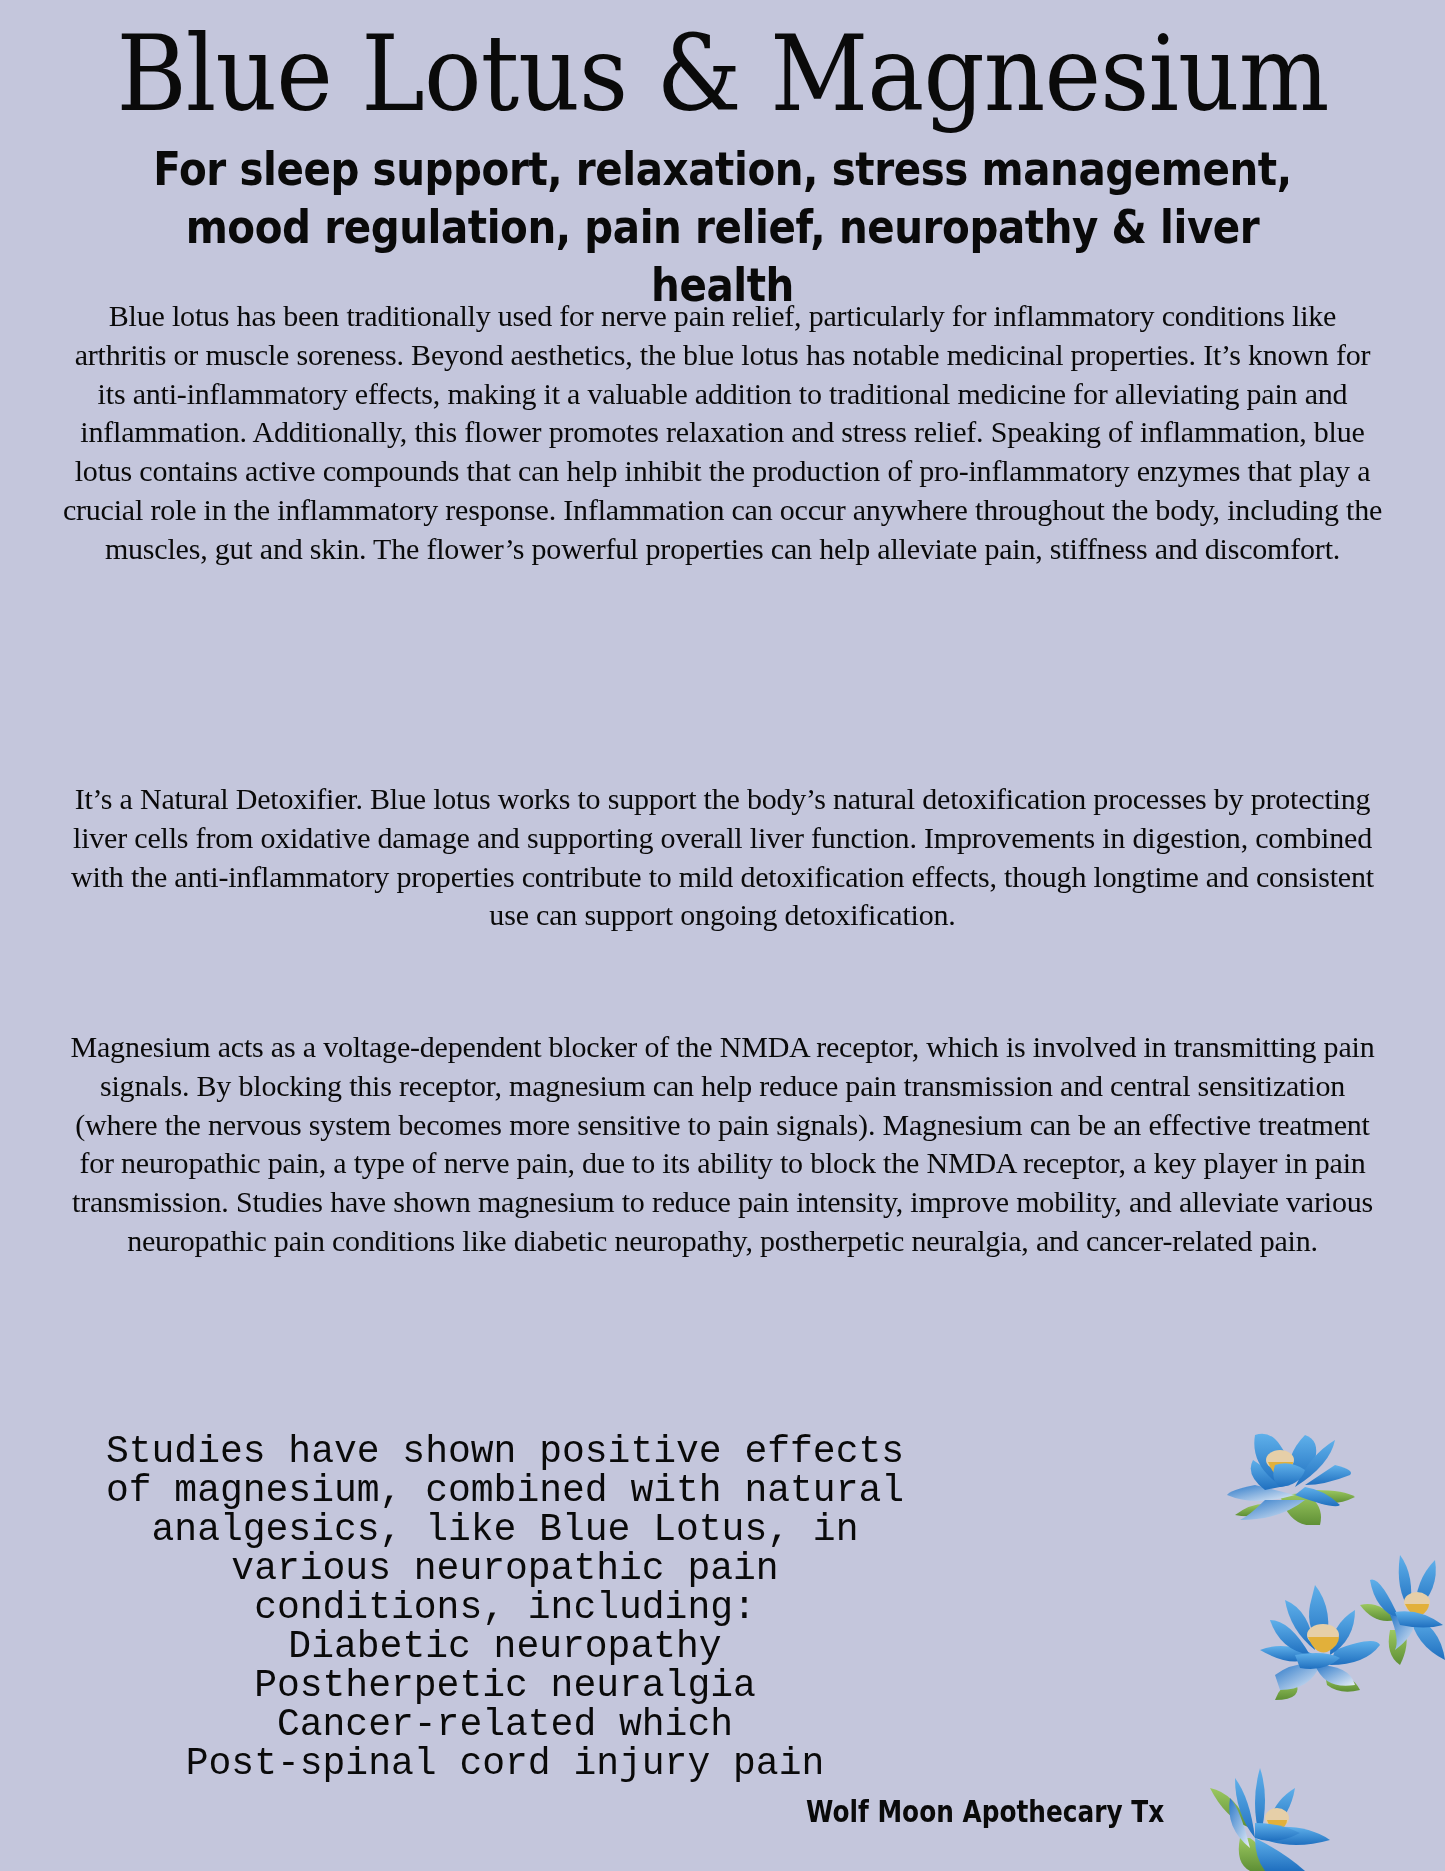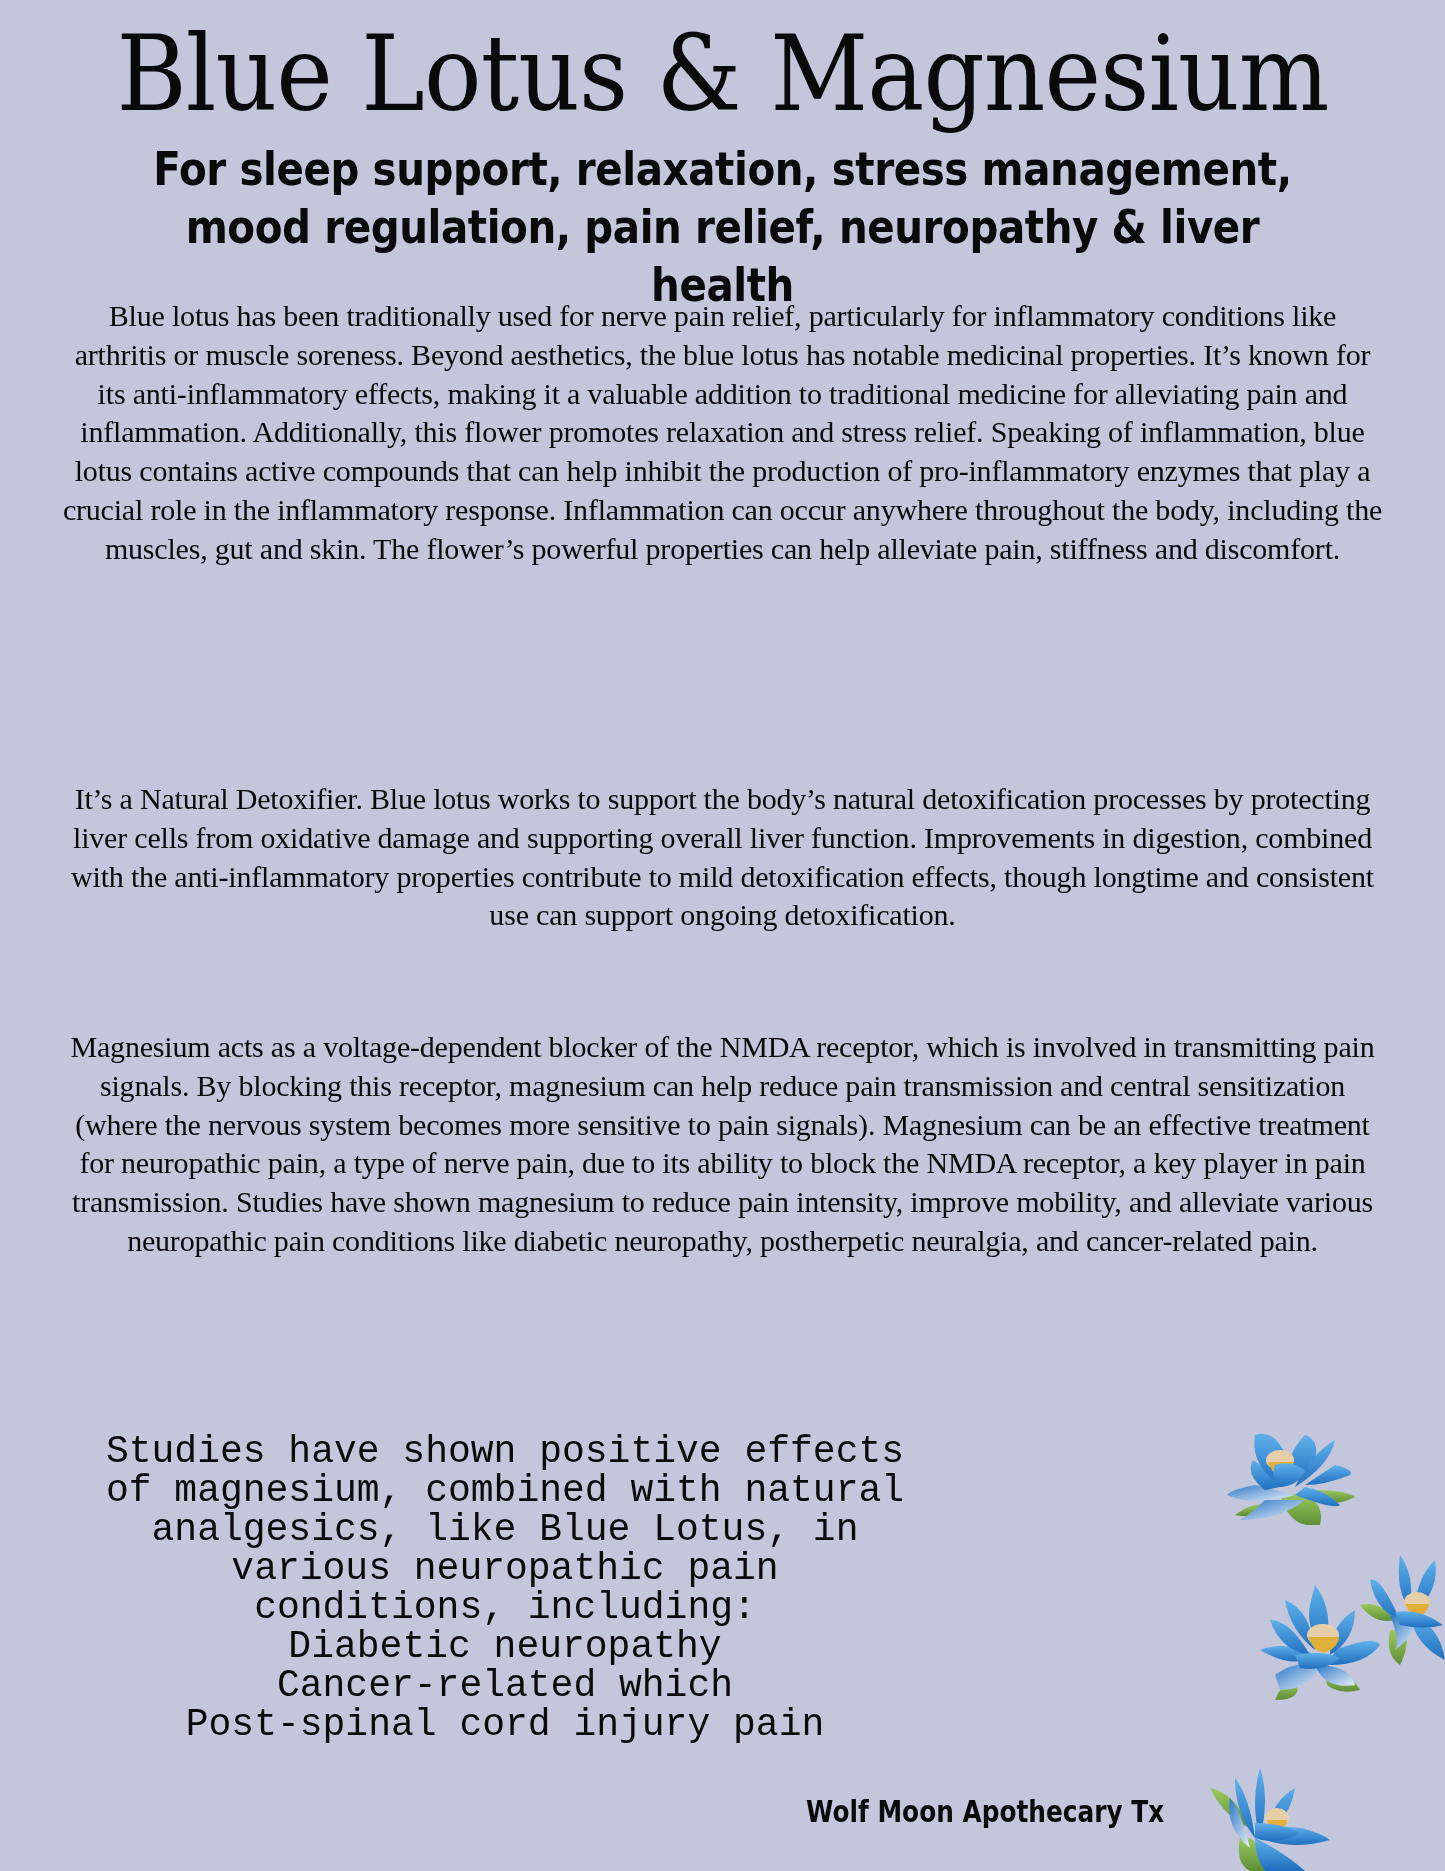--- a/index.html
+++ b/index.html
@@ -62,20 +62,21 @@
 <div class="title">Blue Lotus &amp; Magnesium</div>
 <div class="subtitle">For sleep support, relaxation, stress management, mood regulation, pain relief, neuropathy &amp; liver health</div>
 
 <div class="para p1">Blue lotus has been traditionally used for nerve pain relief, particularly for inflammatory conditions like arthritis or muscle soreness. Beyond aesthetics, the blue lotus has notable medicinal properties. It’s known for its anti-inflammatory effects, making it a valuable addition to traditional medicine for alleviating pain and inflammation. Additionally, this flower promotes relaxation and stress relief. Speaking of inflammation, blue lotus contains active compounds that can help inhibit the production of pro-inflammatory enzymes that play a crucial role in the inflammatory response. Inflammation can occur anywhere throughout the body, including the muscles, gut and skin. The flower’s powerful properties can help alleviate pain, stiffness and discomfort.</div>
 <div class="para p2">It’s a Natural Detoxifier. Blue lotus works to support the body’s natural detoxification processes by protecting liver cells from oxidative damage and supporting overall liver function. Improvements in digestion, combined with the anti-inflammatory properties contribute to mild detoxification effects, though longtime and consistent use can support ongoing detoxification.</div>
 <div class="para p3">Magnesium acts as a voltage-dependent blocker of the NMDA receptor, which is involved in transmitting pain signals. By blocking this receptor, magnesium can help reduce pain transmission and central sensitization (where the nervous system becomes more sensitive to pain signals). Magnesium can be an effective treatment for neuropathic pain, a type of nerve pain, due to its ability to block the NMDA receptor, a key player in pain transmission. Studies have shown magnesium to reduce pain intensity, improve mobility, and alleviate various neuropathic pain conditions like diabetic neuropathy, postherpetic neuralgia, and cancer-related pain.</div>
 
 <div class="conditions">
   <span class="line">Studies have shown positive effects of magnesium, combined with natural analgesics, like Blue Lotus, in various neuropathic pain conditions, including:</span>
   <span class="line">Diabetic neuropathy</span>
+  <span class="line">Postherpetic neuralgia</span>
   <span class="line">Cancer-related which</span>
   <span class="line">Post-spinal cord injury pain</span>
 </div>
 
 <div class="brand">Wolf Moon Apothecary Tx</div>
 
 <svg class="flower f1" viewBox="0 0 130 110">
   <defs>
     <linearGradient id="pet" x1="0" y1="0" x2="0" y2="1">
       <stop offset="0" stop-color="#5fb0ea"></stop>

